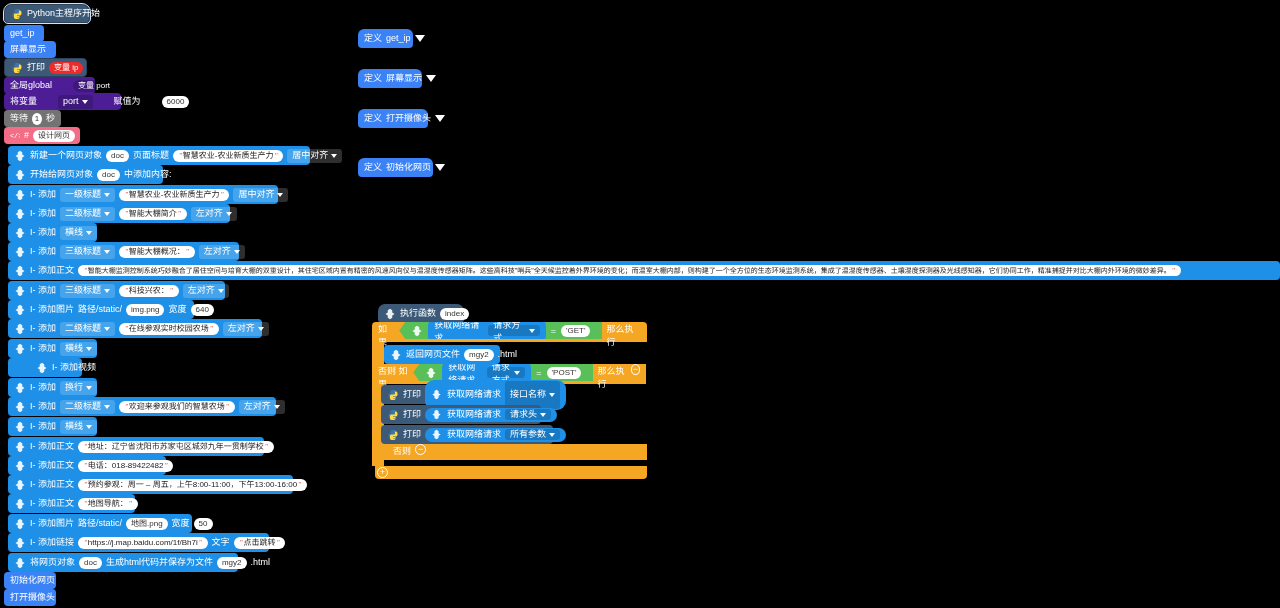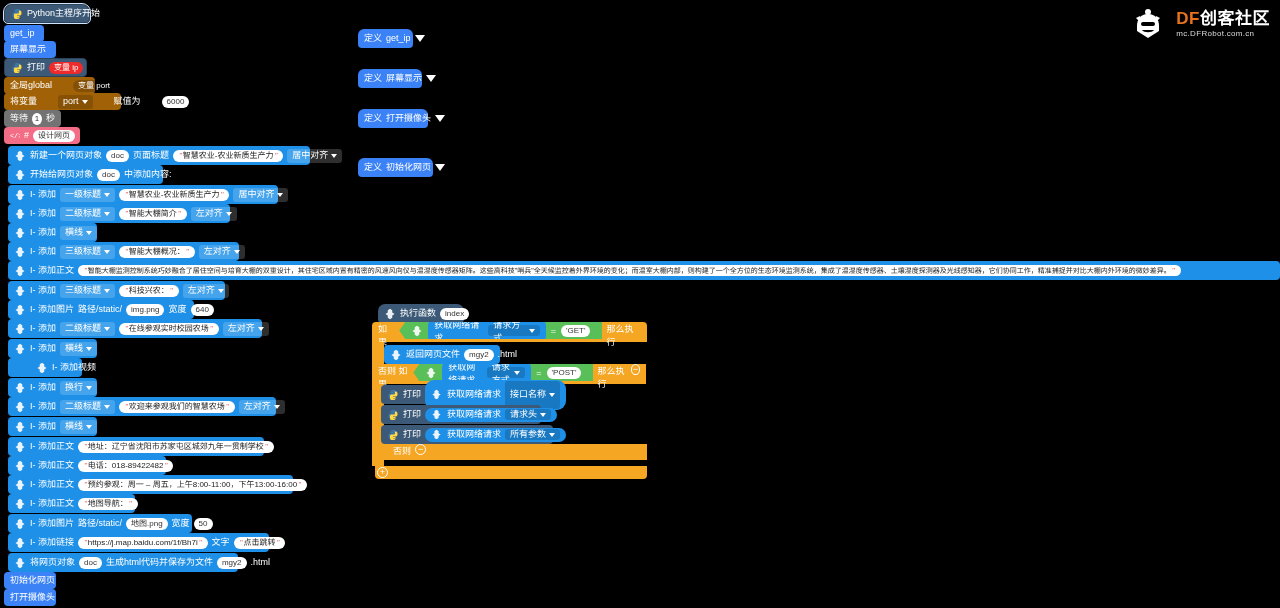--- a/index.html
+++ b/index.html
@@ -19,21 +19,21 @@
     padding:0 6px;border-radius:4px;
     height:17px;
   }
   .blk.h19{height:19px;}
   .blk .lbl{font-size:9px;color:#fff;}
 
   
   .c-hat{background:#3c5a78;border:1px solid #2c4359;border-radius:4px 4px 4px 4px;}
   .c-pink{background:#3b82f6;}
   .c-pinkd{background:#f26d85;}
-  .c-red{background:#a16207;gap:21px;}
+  .c-red{background:#4c1d95;gap:21px;}
   .c-orange{background:#737373;}
   .c-blue{background:#1e90e8;}
   .c-navy{background:#3c5a78;}
 
   
   .oval{
     display:inline-flex;align-items:center;justify-content:center;
     background:#fff;border-radius:9px;padding:0 5px;height:12px;
     font-size:8px;color:#333;white-space:nowrap;
   }
@@ -85,38 +85,20 @@
     font-size:9px;line-height:1;color:#fff;box-sizing:border-box;
   }
   .plus{background:#f5a623;}
   .sel-outline{outline:1.5px solid #cfe4ff;border-radius:4px;}
 </style>
 </head>
 <body>
 
 <div class="canvas">
 
-  <div id="logo">
-    <span class="ic" style="width:40px;height:40px;flex:0 0 40px;">
-      <svg width="40" height="40" viewBox="0 0 40 40">
-        <path d="M20 5 a3 3 0 0 1 3 3 a3 3 0 0 1-3 3 a3 3 0 0 1-3-3 a3 3 0 0 1 3-3 z" fill="#fff"></path>
-        <path d="M8 14 L12 12 L12 18 Z" fill="#fff"></path>
-        <path d="M32 14 L28 12 L28 18 Z" fill="#fff"></path>
-        <path d="M20 10 C28 10 31 16 31 22 L31 27 L20 34 L9 27 L9 22 C9 16 12 10 20 10 Z" fill="#fff"></path>
-        <rect x="13" y="18" width="14" height="4" rx="2" fill="#000"></rect>
-        <path d="M14 26 C16 29 24 29 26 26 Z" fill="#000"></path>
-      </svg>
-    </span>
-    <span class="logo-txt">
-      <span class="logo-main">
-        <span class="df">DF</span><span class="cn">创客社区</span>
-      </span>
-      <span class="logo-sub">mc.DFRobot.com.cn</span>
-    </span>
-  </div>
 
   <div class="blk c-hat h19 sel-outline" style="left:4px;top:4px;width:86px;border-radius:8px 8px 4px 4px;">
     <span class="ic">
       <svg width="12" height="12" viewBox="0 0 24 24">
         <path d="M12 2c-3 0-5 1-5 3v3h5v1H6c-2 0-3 2-3 5s1 5 3 5h2v-3c0-2 1-3 3-3h4c2 0 3-1 3-3V5c0-2-2-3-6-3zm-2 2a1 1 0 1 1 0 2 1 1 0 0 1 0-2z" fill="#3d7aab"></path>
         <path d="M12 22c3 0 5-1 5-3v-3h-5v-1h6c2 0 3-2 3-5s-1-5-3-5h-2v3c0 2-1 3-3 3h-4c-2 0-3 1-3 3v5c0 2 2 3 6 3zm2-2a1 1 0 1 1 0-2 1 1 0 0 1 0 2z" fill="#ffd843"></path>
       </svg>
     </span>
     <span class="lbl">Python主程序开始</span>
   </div>

